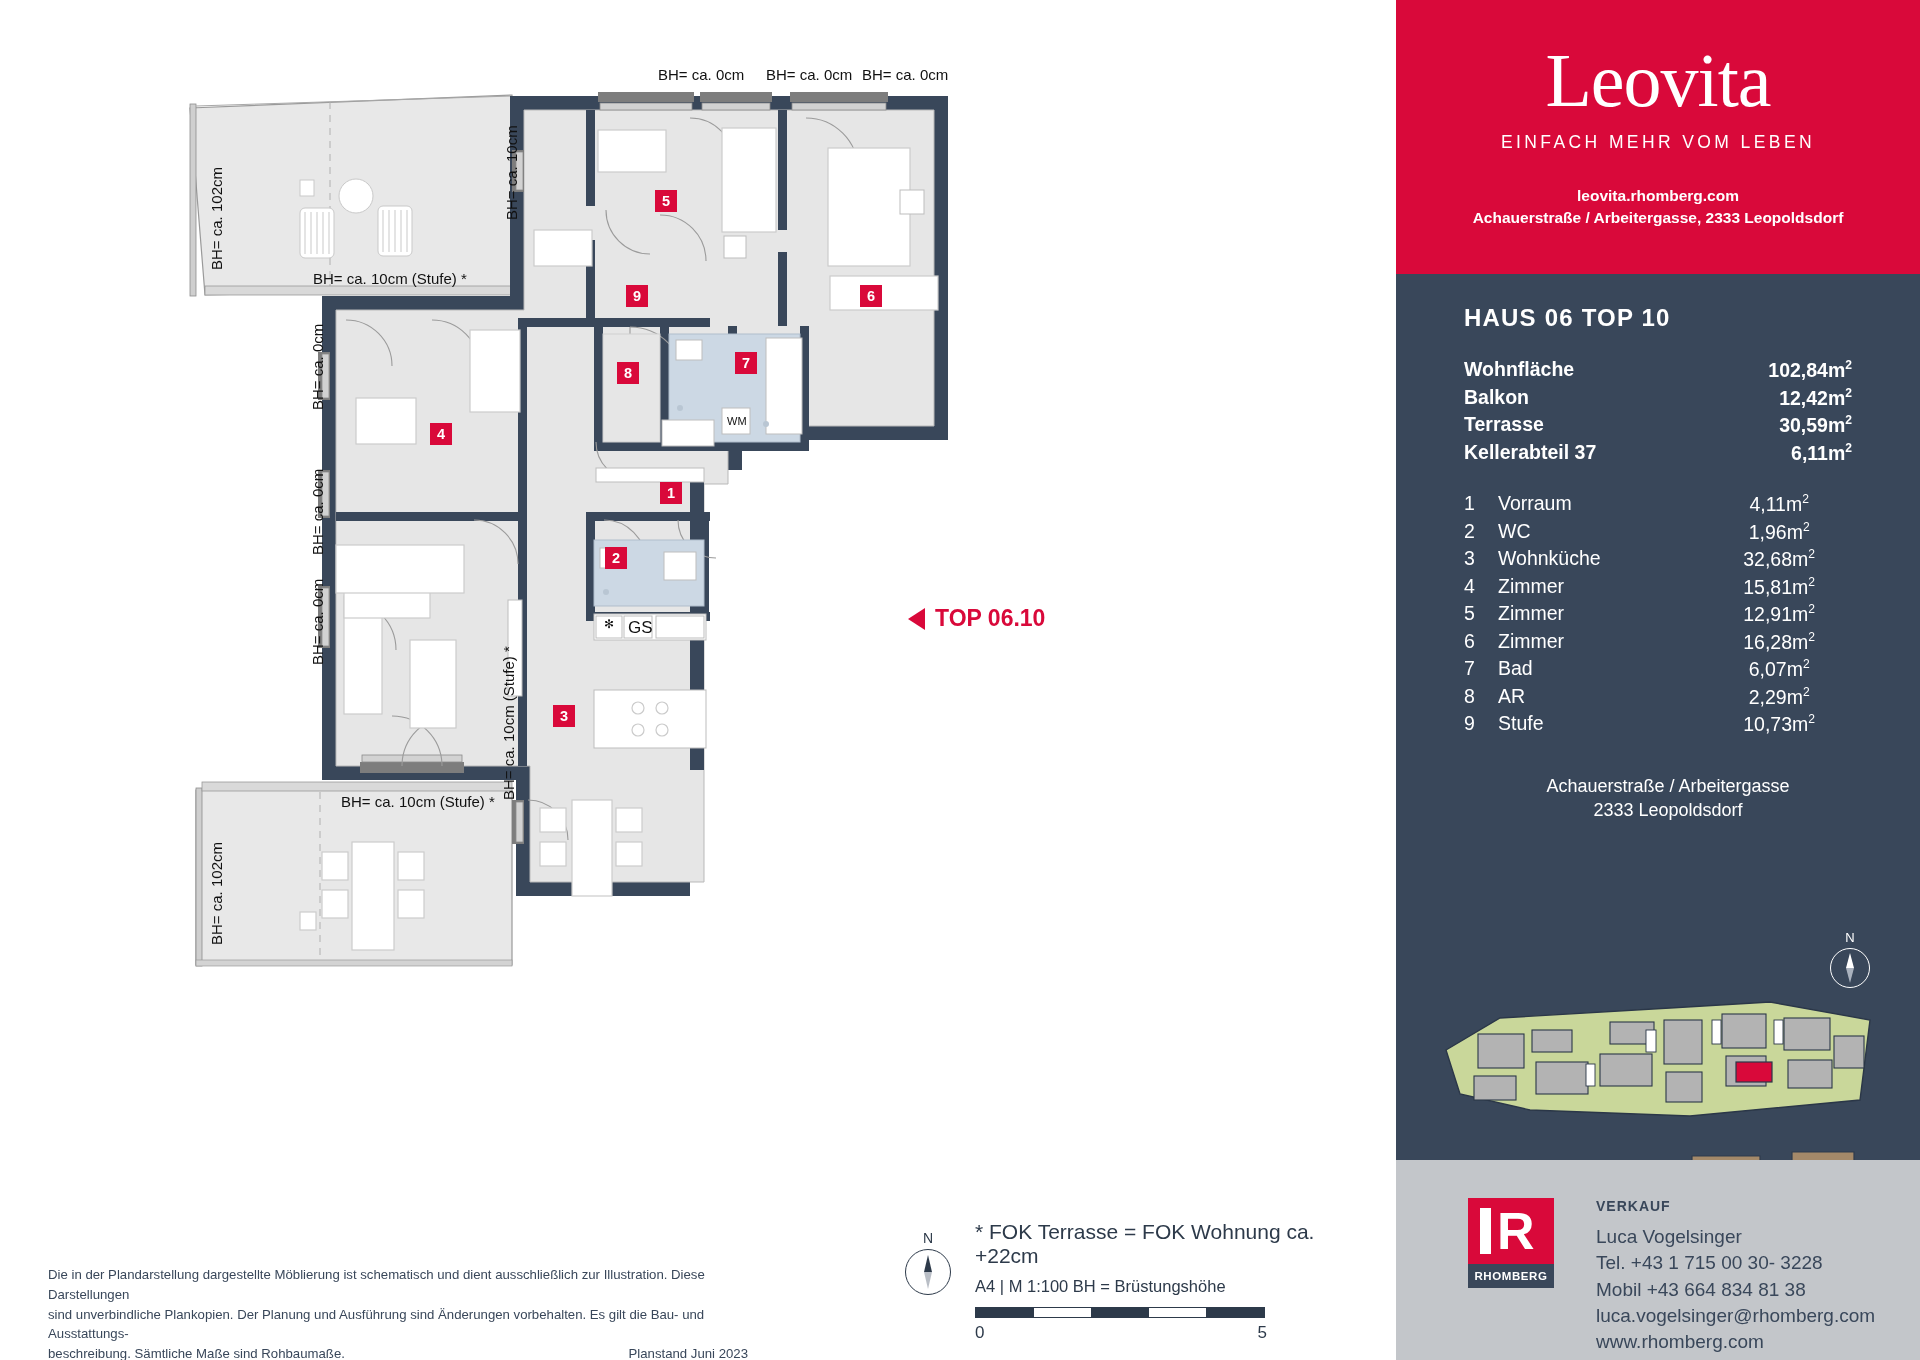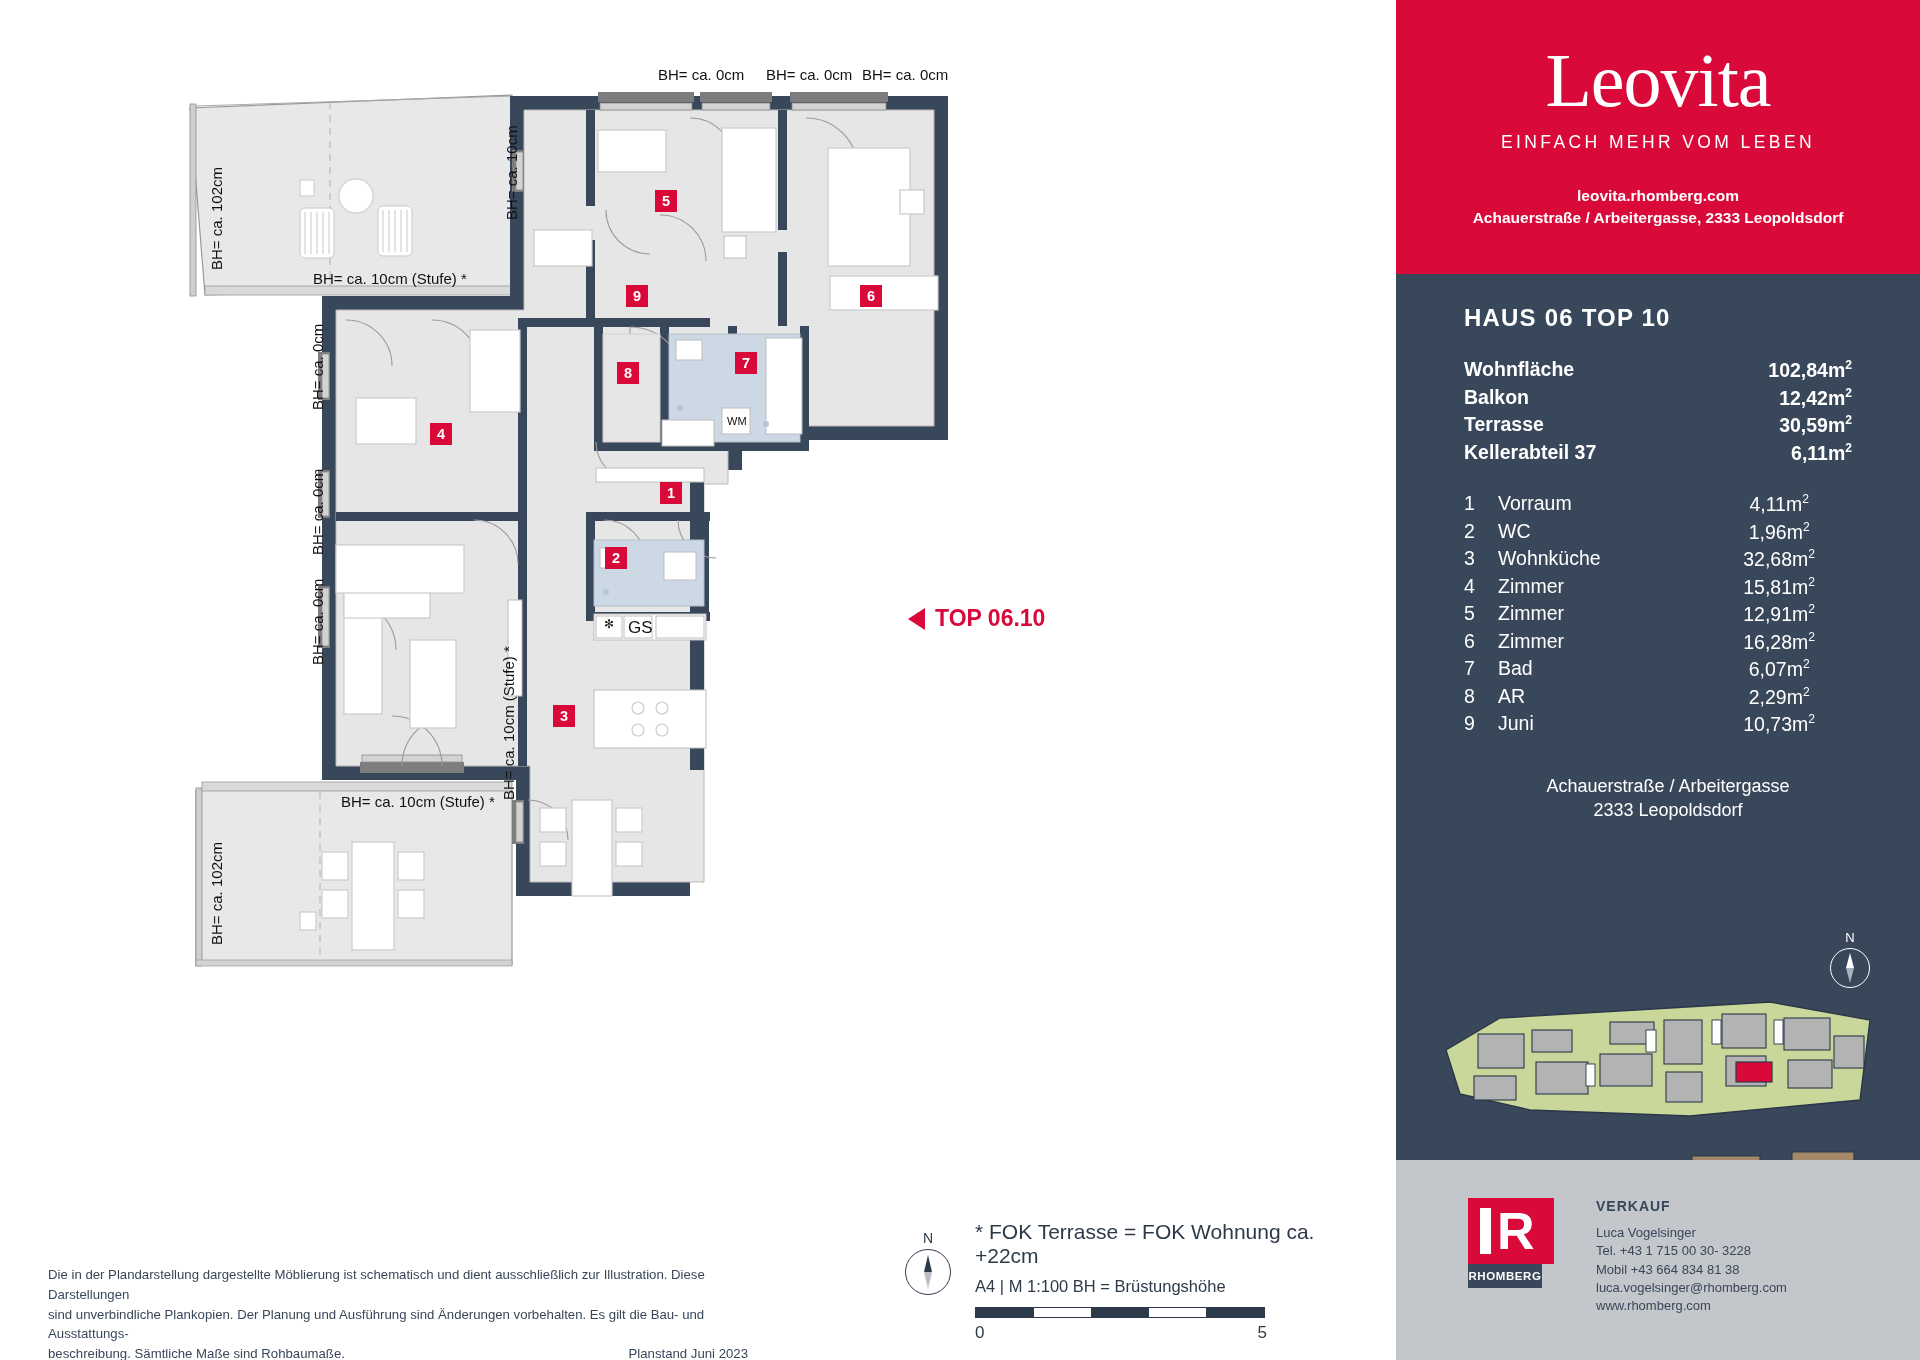--- a/index.html
+++ b/index.html
@@ -86,27 +86,27 @@
   }
   #rhomberg-logo .rbar {
     position:absolute; left:12px; top:10px; width:11px; height:46px; background:#fff;
   }
   #rhomberg-logo .rglyph {
     position:absolute; left:29px; top:10px; width:44px; height:46px; color:#fff;
     font-family:"Liberation Sans", sans-serif; font-weight:bold; font-size:52px;
     line-height:46px;
   }
   #rhomberg-logo .rname {
-    width:74px; height:24px; background:#39475a; color:#fff;
+    width:86px; height:24px; background:#39475a; color:#fff;
     font-size:11.5px; font-weight:bold; letter-spacing:0.6px;
     display:flex; align-items:center; justify-content:center;
   }
   #verkauf-text { margin-left:42px; color:#39475a; }
   #verkauf-text .vk-title { font-size:14px; font-weight:bold; letter-spacing:1px; }
-  #verkauf-text .vk-line { font-size:13px; line-height:1.33; margin-top:1px; }
+  #verkauf-text .vk-line { font-size:19px; line-height:1.33; margin-top:1px; }
   #verkauf-text .vk-lines { margin-top:10px; }
 
   
   #plan { position:absolute; left:0; top:0; width:1396px; height:1360px; }
   .lbl {
     position:absolute; font-size:15px; color:#111; white-space:nowrap;
     font-family:"Liberation Sans", sans-serif;
   }
   .lbl.rot { transform-origin:0 0; transform:rotate(-90deg); }
   .roomnum {
@@ -484,21 +484,21 @@
           <td>Bad</td>
           <td class="val"><span>6,07</span><span>m</span><sup class="m2">2</sup></td>
         </tr>
         <tr>
           <td class="num">8</td>
           <td>AR</td>
           <td class="val"><span>2,29</span><span>m</span><sup class="m2">2</sup></td>
         </tr>
         <tr>
           <td class="num">9</td>
-          <td>Juni</td>
+          <td>Stufe</td>
           <td class="val"><span>10,73</span><span>m</span><sup class="m2">2</sup></td>
         </tr>
       </tbody>
     </table>
 
     <div id="site-addr">
       <div>Achauerstraße / Arbeitergasse</div>
       <div>2333 Leopoldsdorf</div>
     </div>
   </div>

